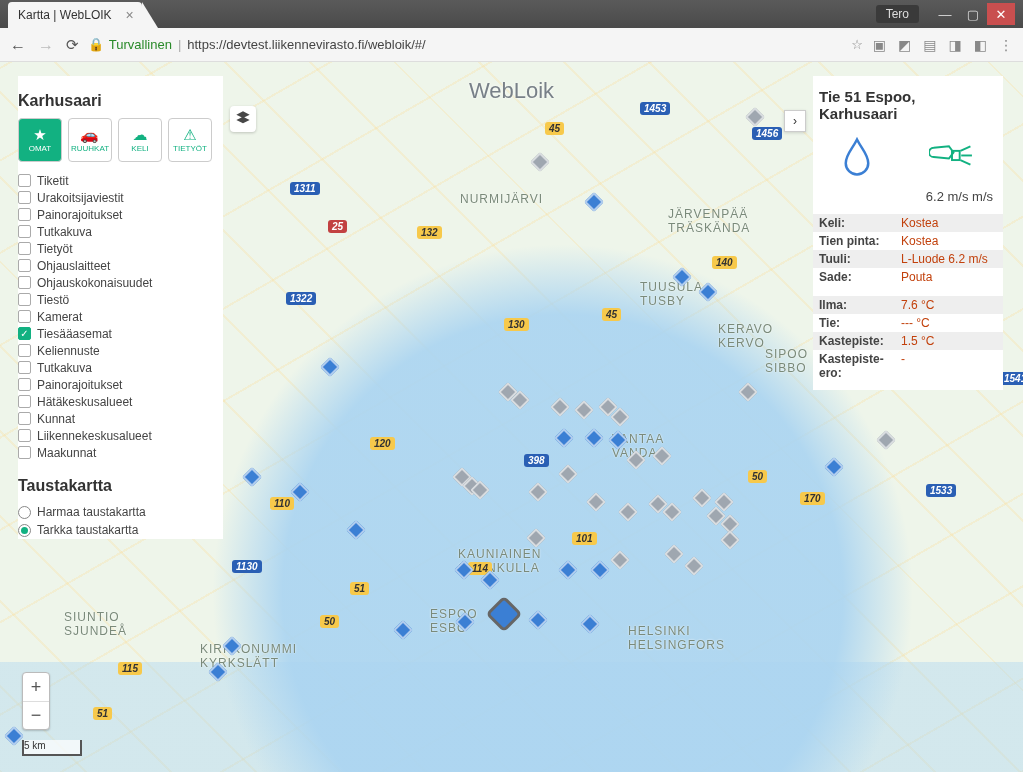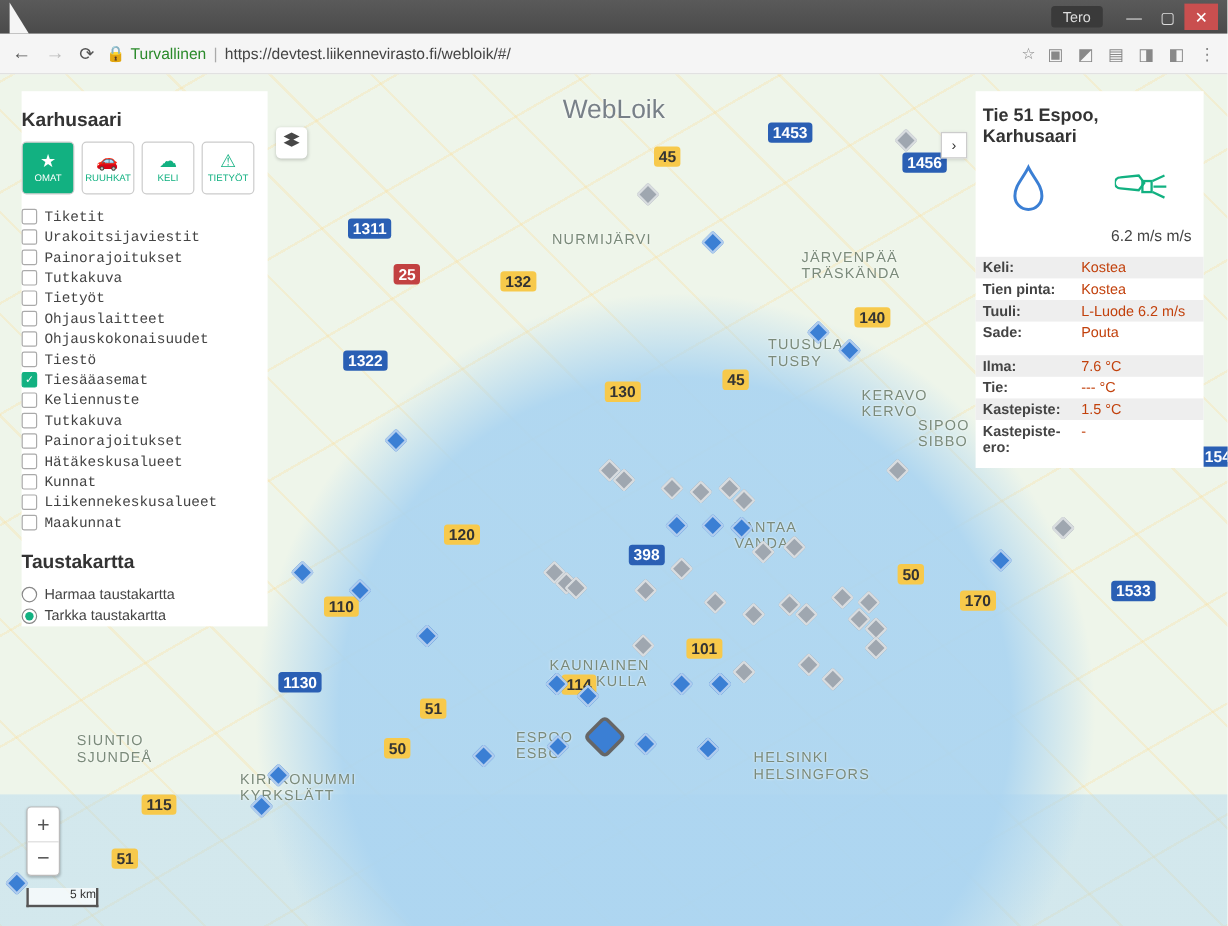--- a/index.html
+++ b/index.html
@@ -36,40 +36,40 @@
     radial-gradient(circle at 55% 75%, rgba(170,212,241,0.9) 0px, rgba(170,212,241,0.9) 280px, transparent 350px),
     linear-gradient(rgba(170,212,241,0.4), rgba(170,212,241,0.4)) 0 600px / 100% 200px no-repeat,
     repeating-linear-gradient(45deg, rgba(255,214,128,0.22) 0 2px, transparent 2px 60px),
     repeating-linear-gradient(-30deg, rgba(255,214,128,0.22) 0 2px, transparent 2px 80px),
     #eef5ea;
 }
 .map-label { position: absolute; color: #7a8a7a; text-shadow: 0 0 2px #fff; font-size: 12px; pointer-events: none; letter-spacing: 1px; white-space: pre; }
 .app-title { position: absolute; left: 50%; top: 16px; transform: translateX(-50%); color: #788088; font-size: 22px; font-weight: 500; text-shadow: 0 0 3px #fff; pointer-events: none; }
 
 
-.shield { position: absolute; font-size: 13px; font-weight: bold; color: #fff; padding: 1px 4px; border-radius: 3px; }
+.shield { position: absolute; font-size: 10px; font-weight: bold; color: #fff; padding: 1px 4px; border-radius: 3px; font-style: italic; }
 .shield.yellow { background: #f7c94b; color: #333; }
 .shield.red { background: #c24141; }
 .shield.blue { background: #2a5fb4; }
 
 
 .panel { position: absolute; left: 18px; top: 14px; width: 205px; background: #fff; padding: 0; }
 .search-row { display: flex; align-items: center; gap: 8px; }
 .search-input { flex: 1; border: 1px solid #bbb; border-radius: 4px; padding: 7px 10px; font-size: 13px; color: #888; }
 .search-mag { font-size: 16px; font-weight: bold; color: #333; }
 
 .sect-title { font-size: 16px; font-weight: bold; color: #333; margin: 16px 0 8px; }
 
 .layer-btns { display: flex; gap: 6px; }
 .layer-btn { width: 44px; height: 44px; border: 1px solid #ccc; border-radius: 4px; display: flex; flex-direction: column; align-items: center; justify-content: center; gap: 2px; font-size: 8px; color: #12b181; background: #fff; }
 .layer-btn.active { background: #12b181; color: #fff; }
 .layer-btn .ic { font-size: 15px; line-height: 1; }
 
 .checklist { margin-top: 10px; }
-.check-row { display: flex; align-items: center; gap: 6px; font-size: 12px; padding: 1.5px 0; color: #444; font-family: Liberation Mono, monospace; }
+.check-row { display: flex; align-items: center; gap: 6px; font-size: 12px; padding: 1.5px 0; color: #444; }
 .cb { width: 13px; height: 13px; border: 1px solid #aaa; border-radius: 2px; background: #fff; display: inline-flex; align-items: center; justify-content: center; font-size: 10px; color: #fff; }
 .cb.checked { background: #12b181; border-color: #12b181; }
 
 .radio-row { display: flex; align-items: center; gap: 6px; font-size: 12px; padding: 2px 0; color: #444; }
 .rb { width: 13px; height: 13px; border: 1px solid #888; border-radius: 50%; display: inline-flex; align-items: center; justify-content: center; }
 .rb.checked::after { content: ""; width: 7px; height: 7px; background: #12b181; border-radius: 50%; }
 
 
 .layers-toggle { position: absolute; left: 230px; top: 44px; width: 26px; height: 26px; background: #fff; border-radius: 4px; display: flex; align-items: center; justify-content: center; font-size: 15px; box-shadow: 0 1px 3px rgba(0,0,0,0.2); }
 
@@ -87,32 +87,36 @@
 .kv-row { display: flex; padding: 2px 6px; }
 .kv-row.band { background: #eeeeee; }
 .kv-row .k { flex: 0 0 82px; font-weight: bold; color: #444; }
 .kv-row .v { flex: 1; color: #c2410c; }
 .kv-gap { height: 10px; }
 
 
 .zoom { position: absolute; left: 22px; bottom: 42px; width: 28px; background: #fff; border: 1px solid #bbb; border-radius: 4px; box-shadow: 0 1px 2px rgba(0,0,0,0.2); }
 .zoom .zb { height: 28px; display: flex; align-items: center; justify-content: center; font-size: 18px; color: #555; }
 .zoom .zb + .zb { border-top: 1px solid #ddd; }
-.scalebar { position: absolute; left: 22px; bottom: 16px; width: 60px; height: 16px; border: 2px solid #555; border-top: none; font-size: 10px; text-align: right; background: rgba(255,255,255,0.7); line-height: 12px; }
+.scalebar { position: absolute; left: 22px; bottom: 16px; width: 60px; height: 16px; border: 2px solid #555; border-top: none; font-size: 10px; text-align: left; background: rgba(255,255,255,0.7); line-height: 12px; }
 
 
 .hex { position: absolute; width: 14px; height: 14px; transform: translate(-50%, -50%) rotate(45deg); border-radius: 2px; box-shadow: inset 0 0 0 2px rgba(255,255,255,0.6); }
 .hex.blue { background: #3b7fd4; }
 .hex.gray { background: #9fa7b0; }
 .hex.sel { width: 20px; height: 20px; background: #3b7fd4; box-shadow: 0 0 0 3px #666; }
 </style>
 </head>
 <body>
 
 <div class="titlebar">
+  <div class="tab">
+    <span>Kartta | WebLOIK</span>
+    <span class="close">×</span>
+  </div>
   <div class="tab-corner"></div>
   <div class="titlebar-spacer"></div>
   <div class="user-badge">Tero</div>
   <div class="win-btns">
     <div class="win-btn">—</div>
     <div class="win-btn">▢</div>
     <div class="win-btn close">✕</div>
   </div>
 </div>
 
@@ -308,20 +312,24 @@
         </div>
         <div class="check-row">
           <span class="cb"></span>
           <span>Ohjauskokonaisuudet</span>
         </div>
         <div class="check-row">
           <span class="cb"></span>
           <span>Tiestö</span>
         </div>
         <div class="check-row">
+          <span class="cb"></span>
+          <span>Kamerat</span>
+        </div>
+        <div class="check-row">
           <span class="cb checked">✓</span>
           <span>Tiesääasemat</span>
         </div>
         <div class="check-row">
           <span class="cb"></span>
           <span>Keliennuste</span>
         </div>
         <div class="check-row">
           <span class="cb"></span>
           <span>Tutkakuva</span>

